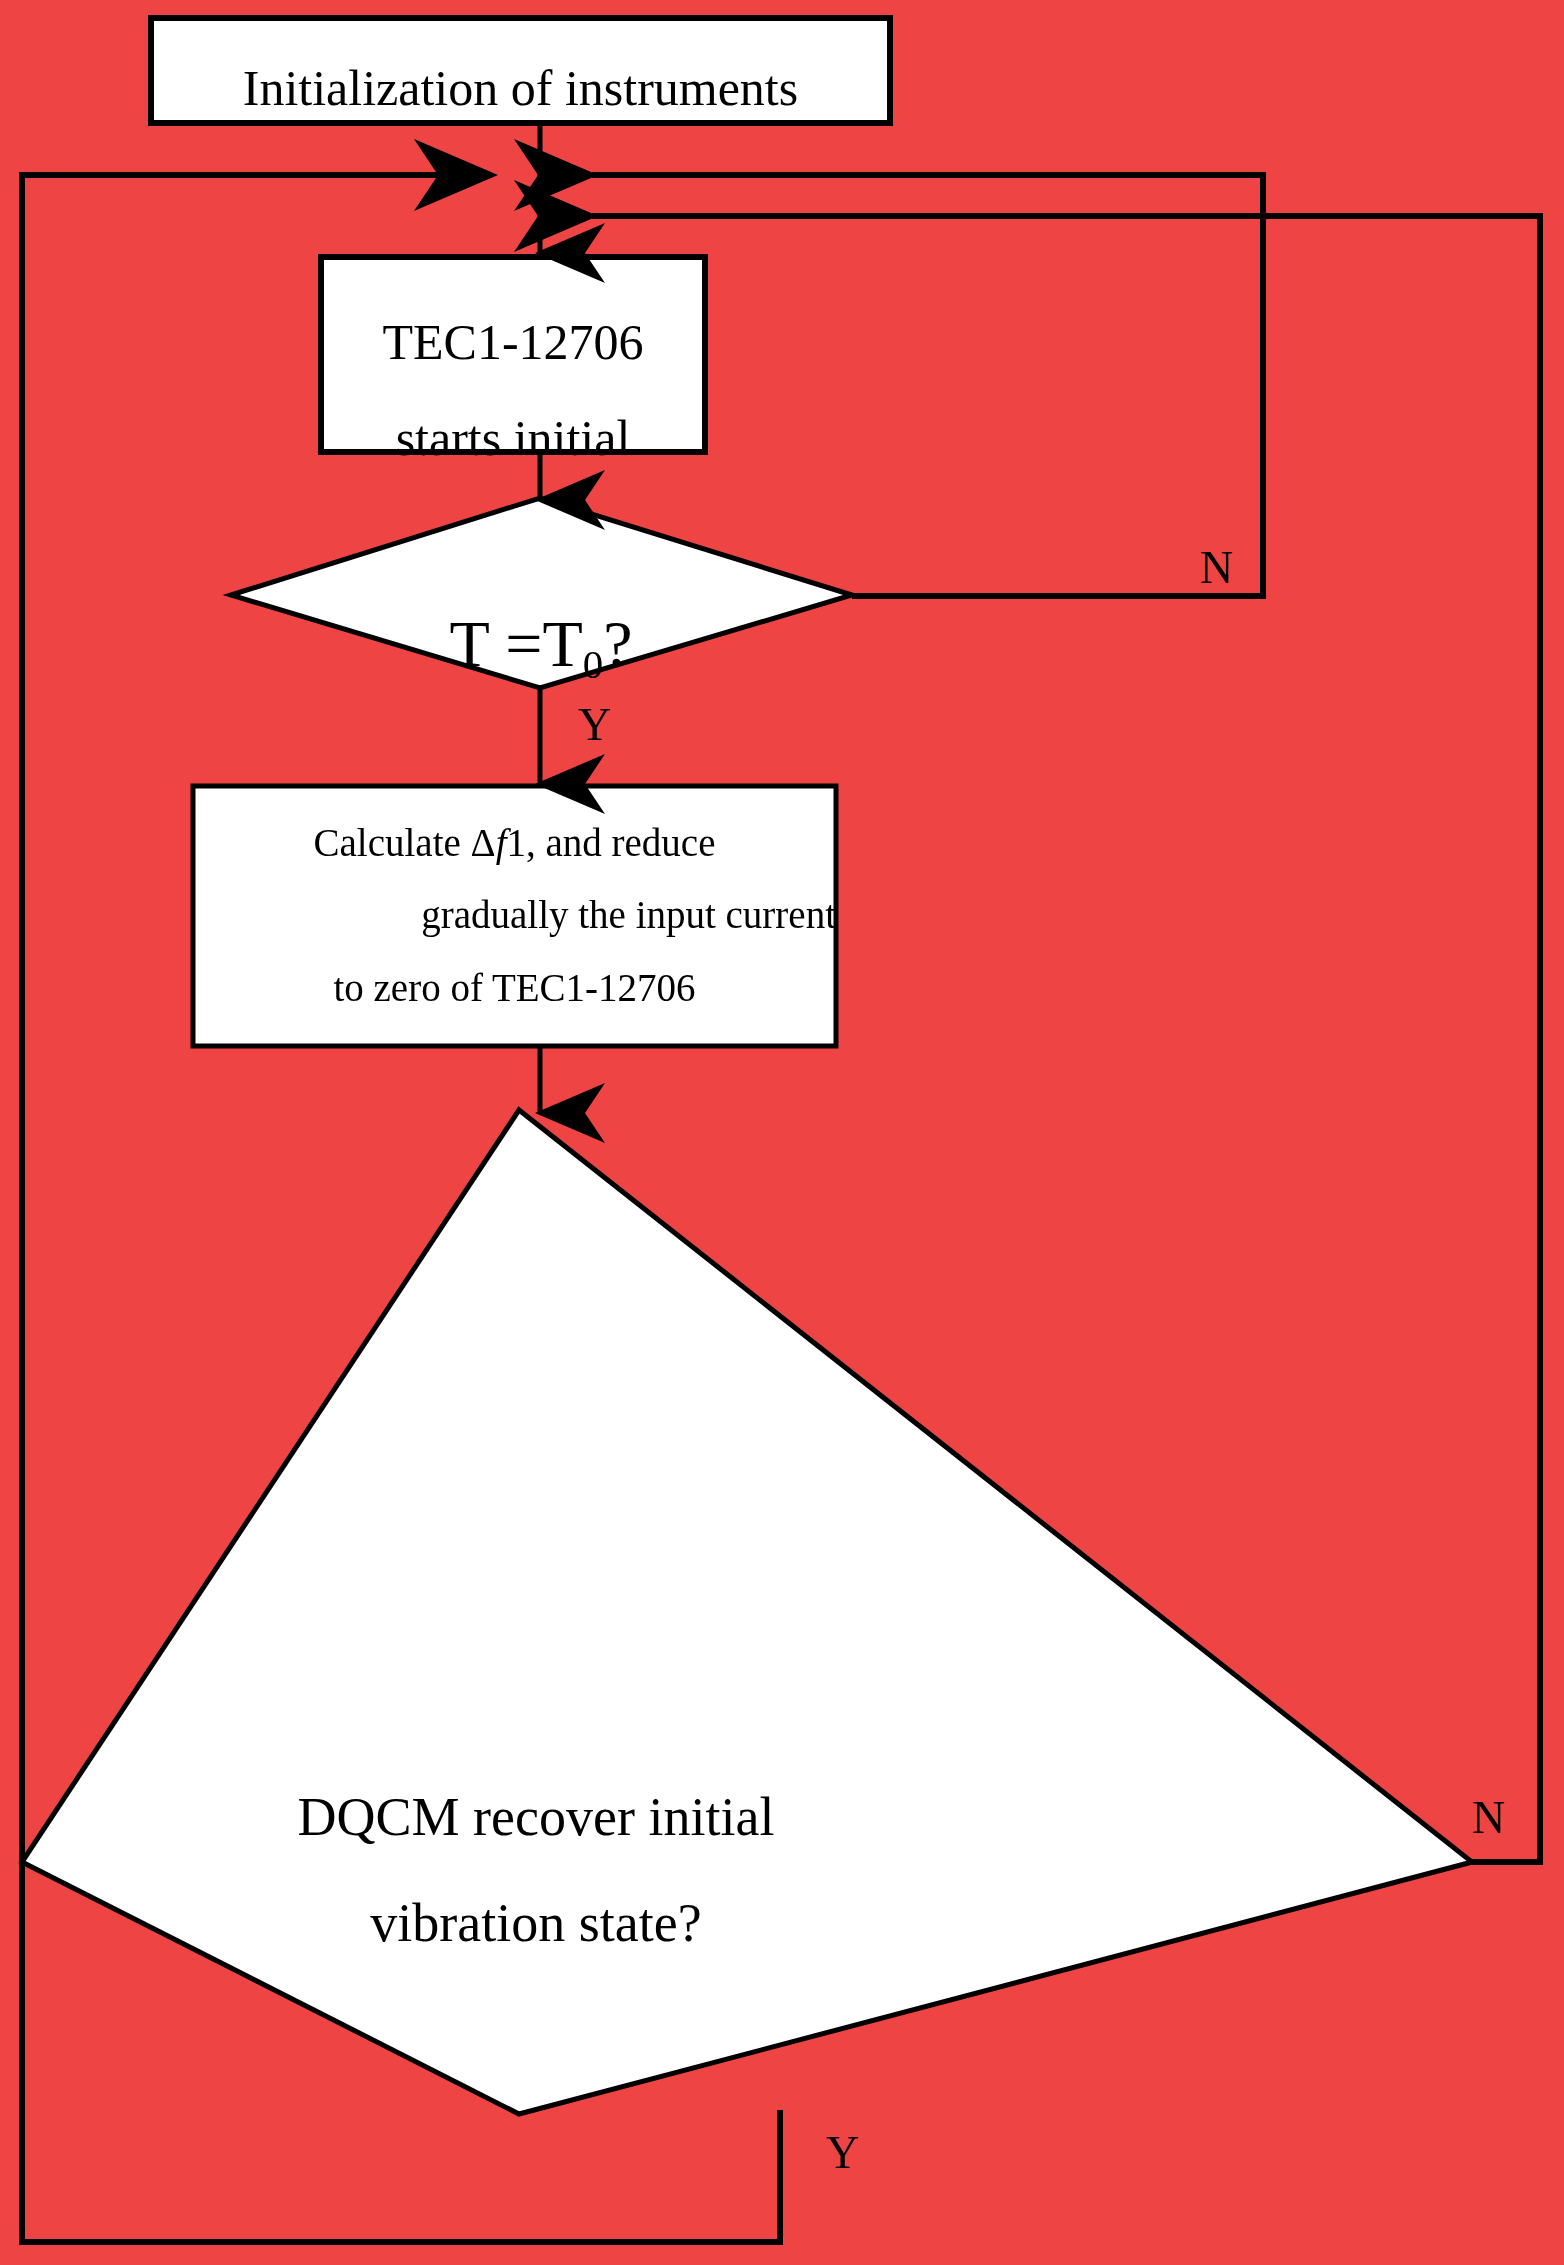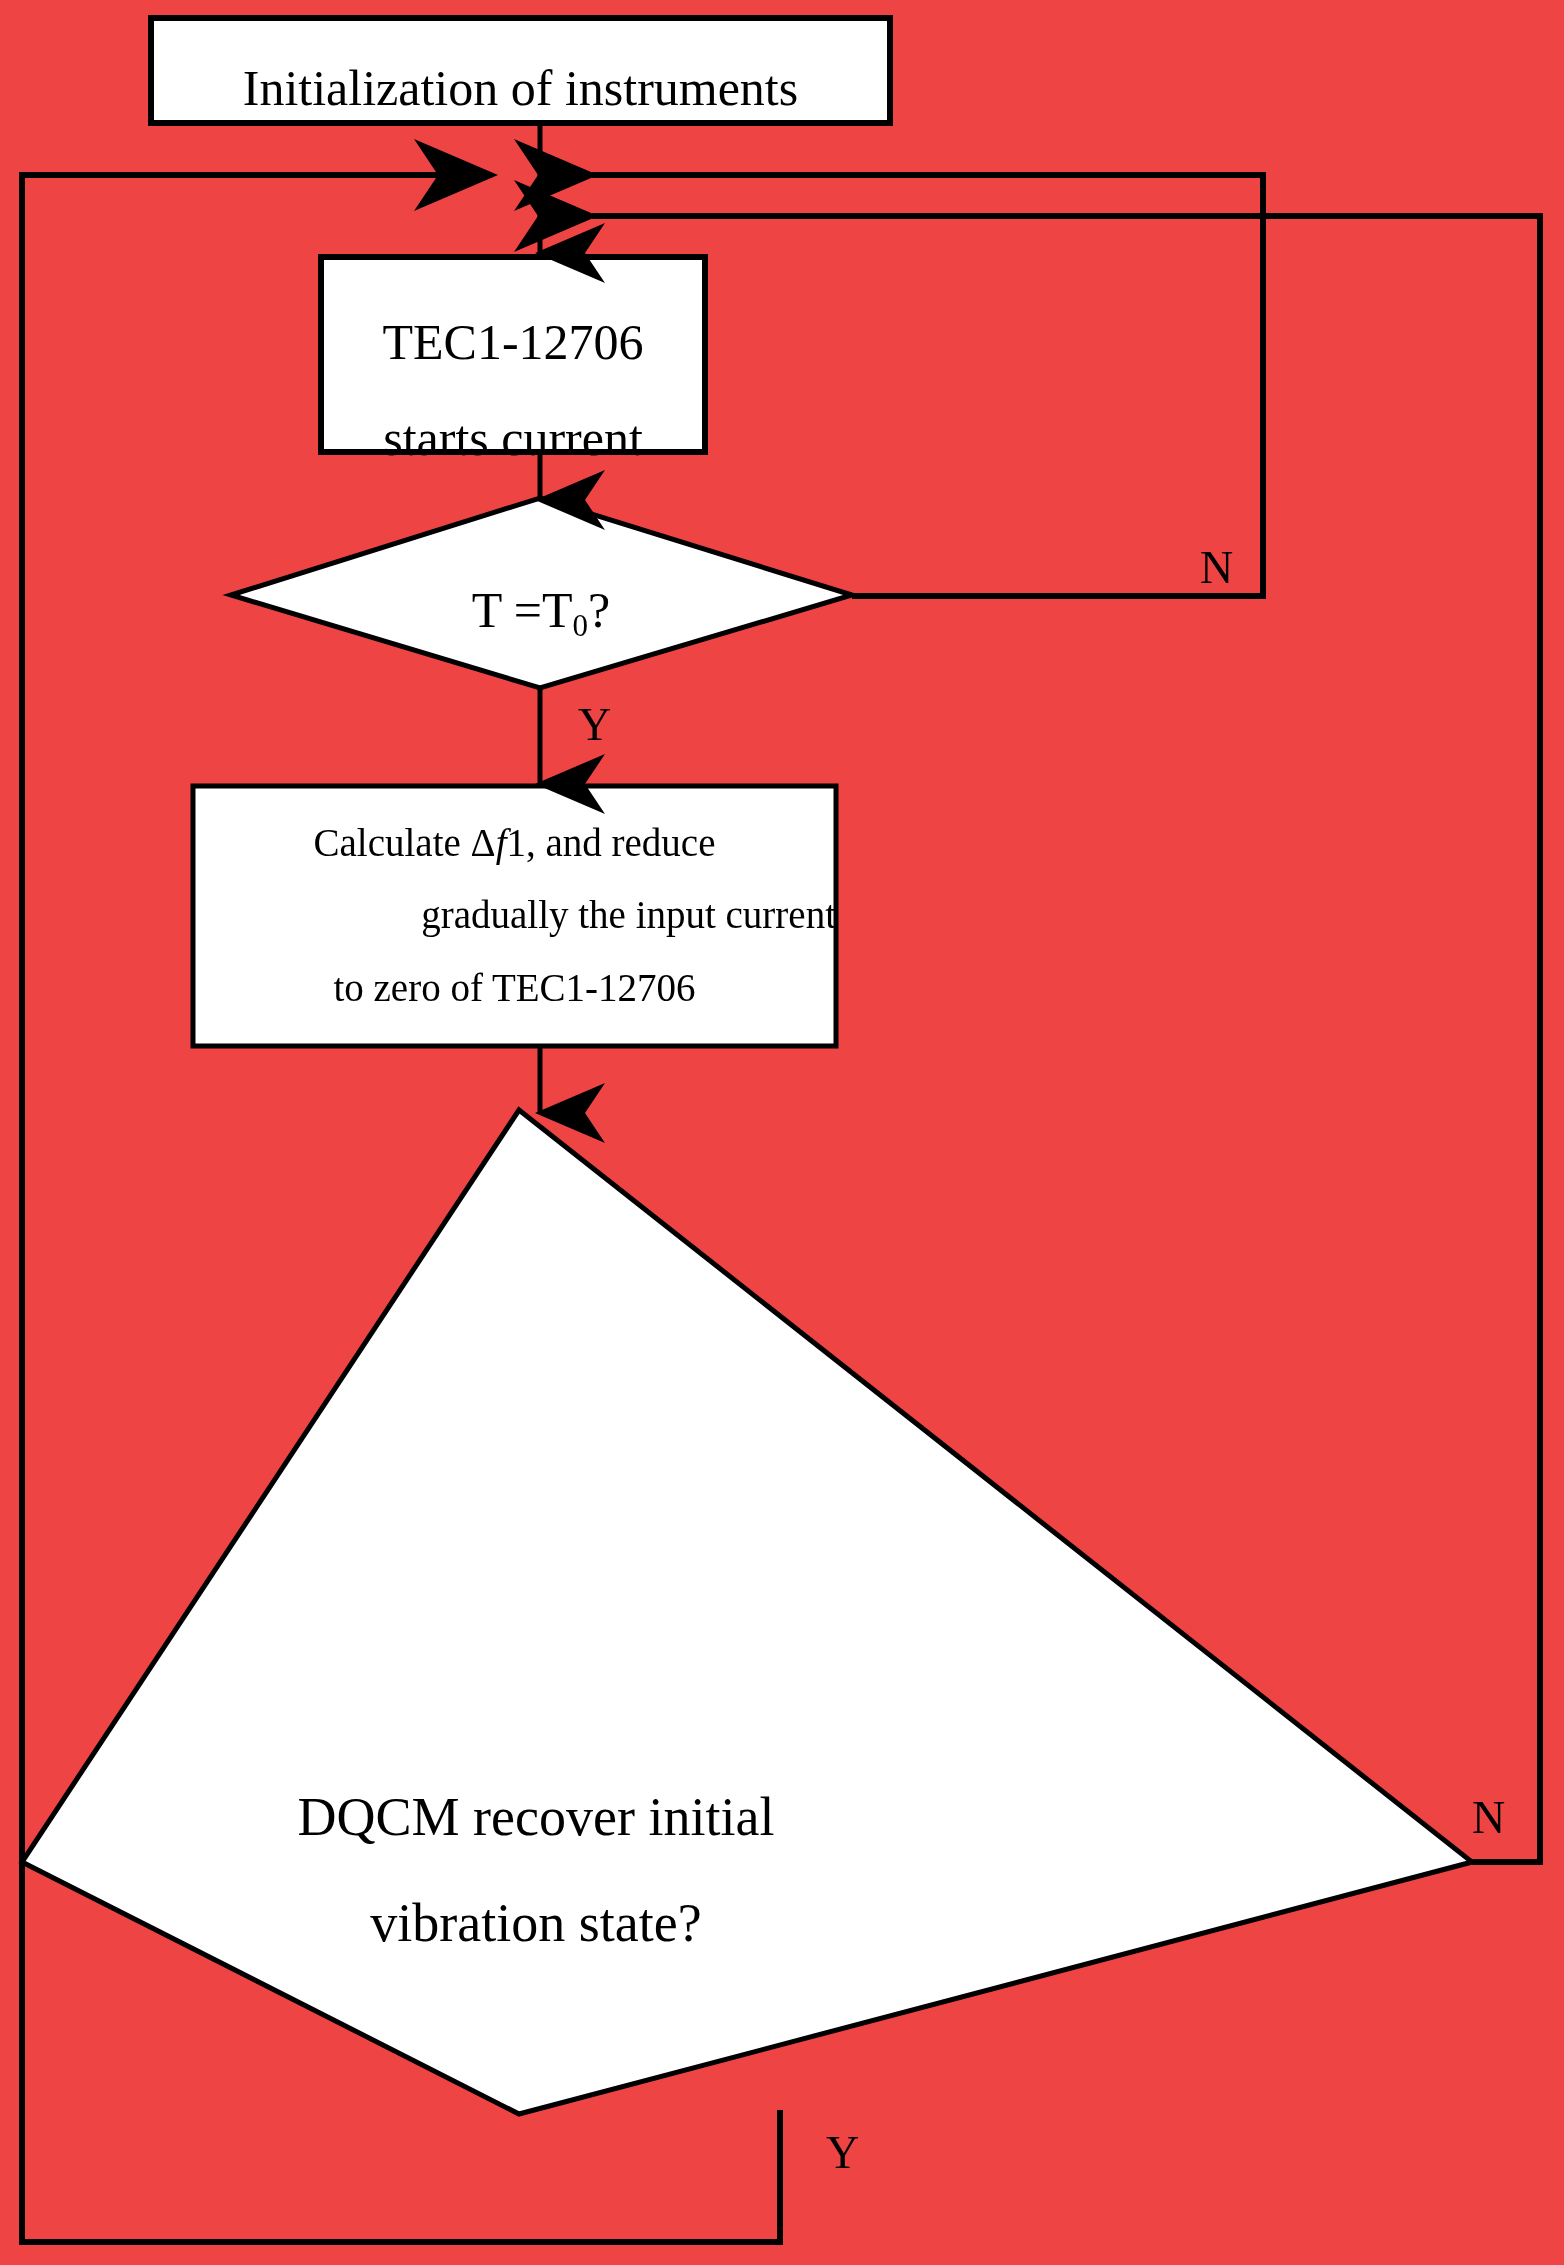--- a/index.html
+++ b/index.html
@@ -97,24 +97,24 @@
 
     <line x1="540" y1="1046" x2="540" y2="1113" stroke="#000000" stroke-width="5" marker-end="url(#arrowDown)"></line>
   </svg>
 
   <div class="node-text" style="left:151px; top:50px; width:739px; font-size:50px;">
     <span>Initialization of instruments</span>
   </div>
 
   <div class="node-text" style="left:321px; top:304px; width:384px; font-size:50px;">
     <div>TEC1-12706</div>
-    <div style="margin-top:18px;">starts current</div>
+    <div style="margin-top:18px;">starts initial</div>
   </div>
 
-  <div class="node-text" style="left:231px; top:572px; width:620px; font-size:50px;">
+  <div class="node-text" style="left:231px; top:593px; width:620px; font-size:66px;">
     <span>T =T</span><span class="t-sub">0</span><span>?</span>
   </div>
 
   <div class="node-text" style="left:193px; top:813px; width:643px; font-size:39px;">
     <div>
       <span>Calculate </span><span class="delta-f">Δ</span><i>f</i><span>1, and reduce</span>
     </div>
     <div style="margin-top:12px;text-align:right;">gradually the input current</div>
     <div style="margin-top:12px;">to zero of TEC1-12706</div>
   </div>

